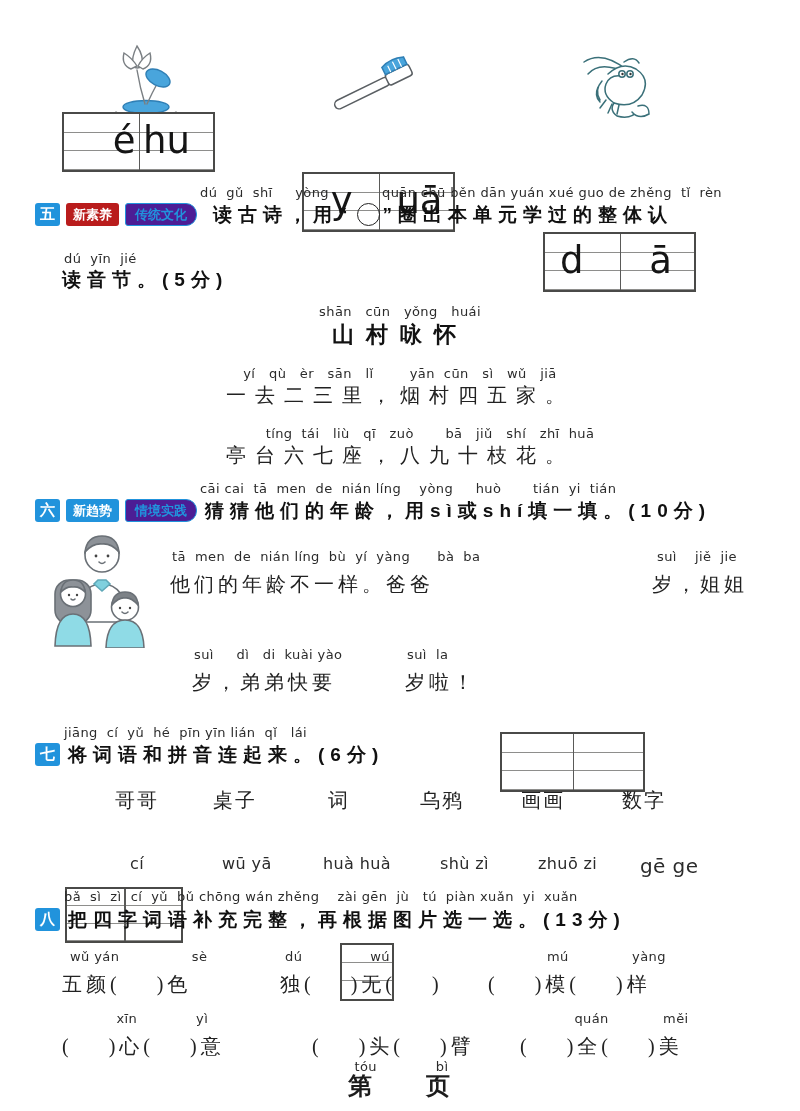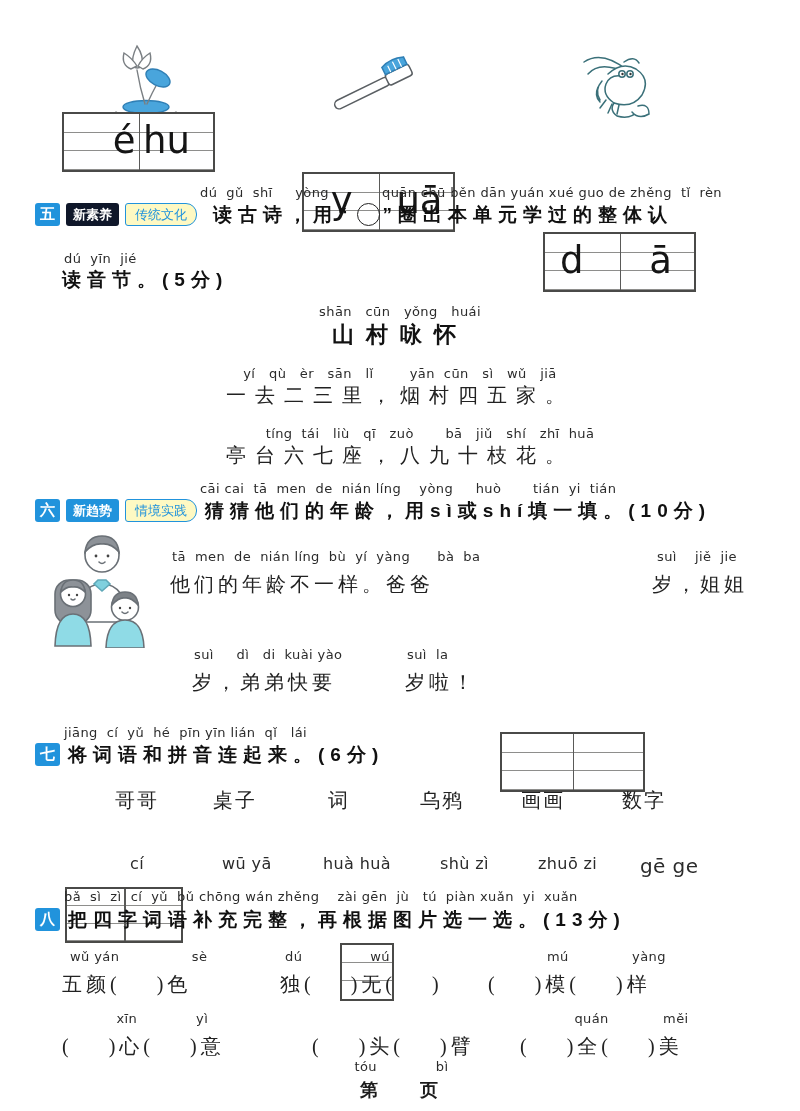--- a/index.html
+++ b/index.html
@@ -16,31 +16,31 @@
   .hanK{font-family:"Liberation Serif","DejaVu Serif",serif;font-size:20px;letter-spacing:4px;
         white-space:pre;color:#222;line-height:1.25;}
   .poemTitle{font-family:"Liberation Serif","DejaVu Serif",serif;font-weight:700;font-size:22px;
         letter-spacing:12px;white-space:pre;color:#111;}
   .center{width:800px;text-align:center;}
   
   .head{display:flex;align-items:center;gap:6px;}
   .badge{width:25px;height:23px;border-radius:3px;display:flex;align-items:center;justify-content:center;
          color:#fff;font-size:15px;font-weight:700;flex:0 0 auto;}
   .tagF{font-size:13px;font-weight:600;color:#fff;padding:2.5px 7px;border-radius:3px;flex:0 0 auto;}
-  .tagO{font-size:13px;font-weight:400;padding:1.5px 9px;border-radius:3px 11px 11px 3px;background:#fef9c3;flex:0 0 auto;}
+  .tagO{font-size:13px;font-weight:700;padding:1.5px 9px;border-radius:3px 11px 11px 3px;background:#4c1d95;flex:0 0 auto;}
   .circle{width:21px;height:21px;border:1.7px solid #222;border-radius:50%;display:inline-block;margin:0 3px;flex:0 0 auto;}
   
   .grid4{position:relative;background:#fff;border:2px solid #4a4a48;box-sizing:border-box;}
   .grid4 .r{box-sizing:border-box;height:33.333%;border-bottom:1px solid #8e8e8c;}
   .grid4 .r:last-child{border-bottom:none;}
   .grid4 .v{position:absolute;top:0;bottom:0;left:50%;width:1.6px;background:#5a5a58;}
   .gl{position:absolute;top:50%;transform:translateY(-55%);font-family:"DejaVu Sans","Liberation Sans",sans-serif;
       font-size:37px;color:#151515;line-height:1;}
-  .footer{font-weight:700;font-size:18px;letter-spacing:2px;white-space:pre;
-          font-family:"Liberation Sans","DejaVu Sans",sans-serif;margin-top:8px;}
+  .footer{font-weight:700;font-size:24px;letter-spacing:2px;white-space:pre;
+          font-family:"Liberation Sans","DejaVu Sans",sans-serif;}
 </style>
 </head>
 <body>
 
 <div class="page">
 
   <div class="abs" style="left:104px;top:40px;">
     <svg width="85" height="78" viewBox="0 0 85 78">
       <g stroke="#7a7f83" stroke-width="1.4" fill="none" stroke-linecap="round">
         <ellipse cx="42" cy="67" rx="23" ry="6.5" fill="#49a5dc" stroke="#2f7fb5"></ellipse>
@@ -104,21 +104,21 @@
     <div class="r"></div>
     <div class="v"></div>
     <span class="gl" style="left:10%;">d</span>
     <span class="gl" style="left:70%;">ā</span>
   </div>
 
   <div class="pin abs" style="left:200px;top:186px;">dú  gǔ  shī     yòng</div>
   <div class="pin abs" style="left:382px;top:186px;">quān chū běn dān yuán xué guo de zhěng  tǐ  rèn</div>
   <div class="head abs" style="left:35px;top:203px;">
     <span class="badge" style="background:#2193dc;">五</span>
-    <span class="tagF" style="background:#0f172a;">新素养</span>
+    <span class="tagF" style="background:#b91c1c;">新素养</span>
     <span class="tagO" style="border:1.6px solid #2193dc;color:#2193dc;">传统文化</span>
     <span class="hanS" style="display:flex;align-items:center;margin-left:10px;">
       <span>读古诗，用“</span>
       <span class="circle"></span>
       <span>”圈出本单元学过的整体认</span>
     </span>
   </div>
   <div class="pin abs" style="left:64px;top:252px;">dú  yīn  jié</div>
   <div class="hanS abs" style="left:62px;top:268px;">读音节。(5分)</div>
 

